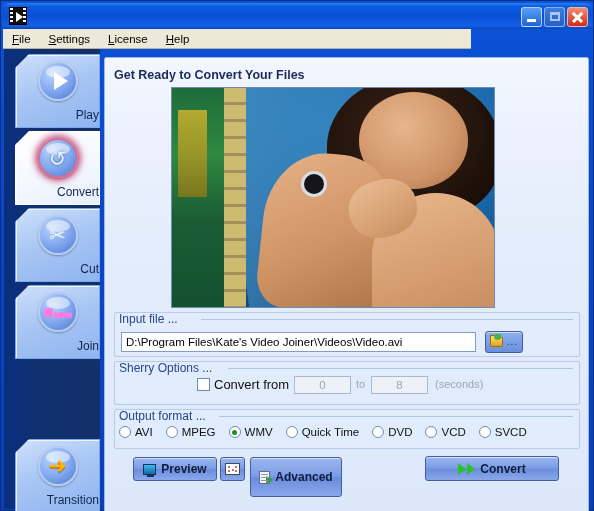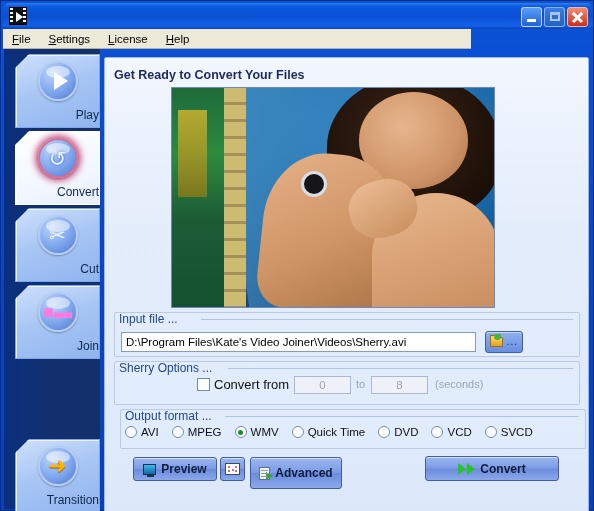--- a/index.html
+++ b/index.html
@@ -107,21 +107,21 @@
         background:#16161a;border:3px solid #d9dde6;box-sizing:border-box;}
 
   
   .grp{position:absolute;left:9px;width:466px;box-sizing:border-box;
        background:rgba(226,237,252,.62);border:1px solid #b9cbe8;border-radius:2px;}
   .grp-label{position:absolute;left:4px;top:-1px;font-size:12px;color:#25478c;background:transparent;padding-right:6px;}
   .grp-rule{position:absolute;right:6px;height:1px;background:#b0c4e3;}
 
   #grp-input{top:254px;height:45px;}
   #grp-opts{top:303px;height:44px;}
-  #grp-out{top:351px;height:40px;margin-left:6px;}
+  #grp-out{top:351px;height:40px;}
 
   .pathbox{position:absolute;left:6px;top:19px;width:355px;height:20px;
            background:#fff;border:1px solid #7f9dc6;box-sizing:border-box;
            font-size:11.5px;color:#000;padding:3px 4px;white-space:nowrap;overflow:hidden;cursor:text;}
   .browse{position:absolute;left:370px;top:18px;width:38px;height:22px;
           background:linear-gradient(180deg,#8fb0ee,#6a8ede);border:1px solid #3f5f9f;
           border-radius:3px;box-sizing:border-box;cursor:pointer;
           box-shadow:inset 0 1px 0 rgba(255,255,255,.55);}
   .browse .folder{position:absolute;left:4px;top:5px;width:13px;height:10px;border-radius:1px;
           background:linear-gradient(180deg,#ffd35a,#e0a119);border:1px solid #9c6f10;box-sizing:border-box;}
@@ -149,21 +149,21 @@
   .radio span{font-size:11.5px;color:#111;}
 
   
   .btn{position:absolute;background:linear-gradient(180deg,#9bb6ef 0%,#7d9ce6 48%,#6b8cdd 52%,#8aa8ea 100%);
        border:1px solid #3f5f9f;border-radius:3px;box-sizing:border-box;cursor:pointer;
        box-shadow:inset 0 1px 0 rgba(255,255,255,.6);
        display:flex;align-items:center;justify-content:center;gap:5px;
        font-size:12px;font-weight:bold;color:#0f1c3d;}
   #btn-preview{left:132px;top:456px;width:84px;height:24px;}
   #btn-frames{left:219px;top:456px;width:25px;height:24px;}
-  #btn-advanced{left:249px;top:456px;width:92px;height:32px;}
+  #btn-advanced{left:249px;top:456px;width:92px;height:40px;}
   #btn-convert{left:424px;top:455px;width:134px;height:25px;}
 
   .i-monitor{width:13px;height:11px;background:linear-gradient(180deg,#39b9ef,#1468a8);
        border:1px solid #17334f;box-sizing:border-box;position:relative;}
   .i-monitor::after{content:"";position:absolute;left:3px;bottom:-3px;width:7px;height:2px;background:#17334f;}
   .i-film{width:15px;height:12px;background:#fff;border:1px solid #3a4a63;box-sizing:border-box;
        position:relative;}
   .i-film .d{position:absolute;width:2px;height:2px;background:#d03a3a;border-radius:50%;}
   .i-doc{width:11px;height:13px;background:#f1f4fa;border:1px solid #61718d;box-sizing:border-box;position:relative;}
   .i-doc::after{content:"";position:absolute;left:1px;top:2px;width:7px;height:1px;background:#8b98ae;
@@ -261,21 +261,21 @@
         <div class="v-orange"></div>
       <div class="v-arm"></div>
         <div class="v-shoulder"></div>
         <div class="v-hand"></div>
       <div class="v-brooch"></div>
     </div>
 
     <div class="grp" id="grp-input">
       <div class="grp-label">Input file ...</div>
       <div class="grp-rule" style="left:86px;top:6px;"></div>
-      <div class="pathbox">D:\Program Files\Kate's Video Joiner\Videos\Sherry.avi</div>
+      <div class="pathbox">D:\Program Files\Kate's Video Joiner\Videos\Video.avi</div>
       <div class="browse">
         <div class="folder"></div>
         <div class="leaf"></div>
         <div class="dots">...</div>
       </div>
     </div>
 
     <div class="grp" id="grp-opts">
       <div class="grp-label">Sherry Options ...</div>
       <div class="grp-rule" style="left:113px;top:6px;"></div>

